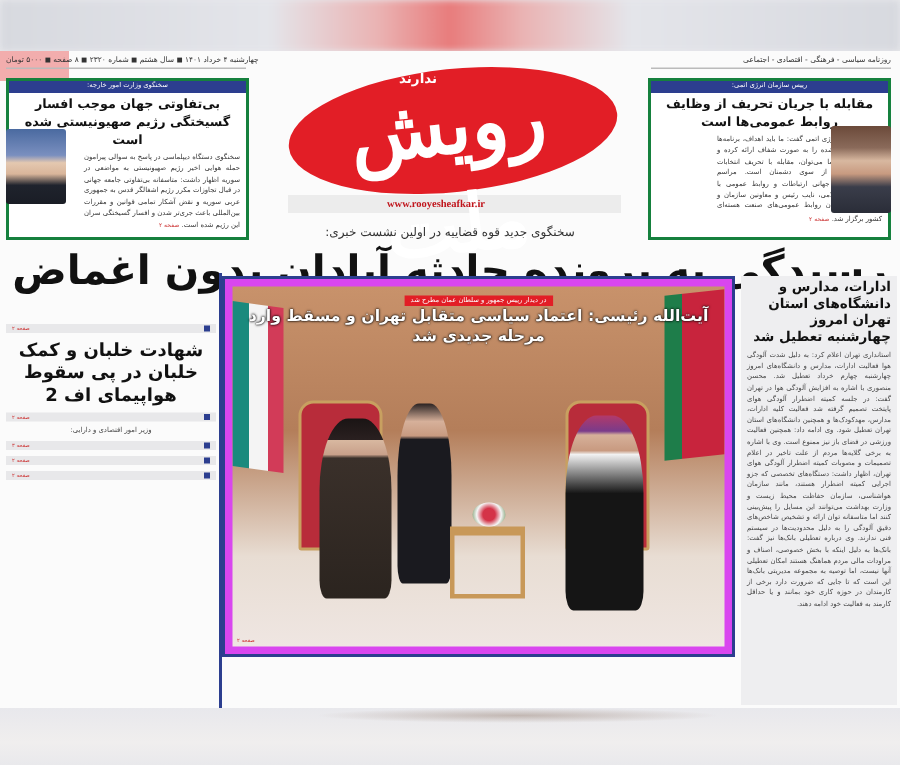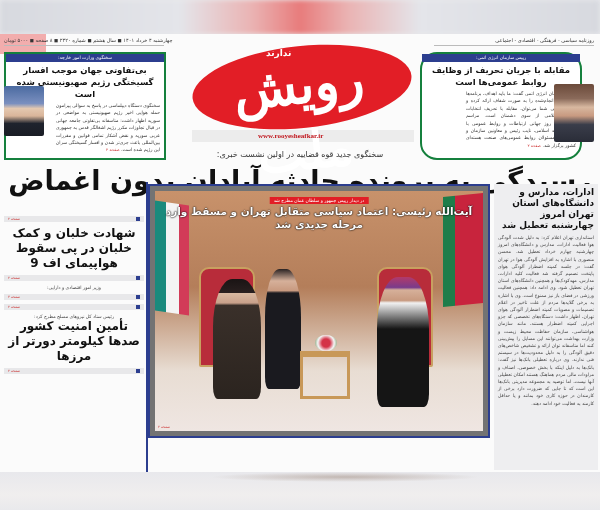--- a/index.html
+++ b/index.html
@@ -45,21 +45,21 @@
 
   .left-col { position: absolute; left: 4px; top: 178px; width: 140px; }
   .lc-item { position: relative; }
   .lc-rule { height: 6px; background: #e8e8ea; position: relative; margin: 4px 0; }
   .lc-rule .src { position: absolute; left: 4px; top: 0; font-size: 3.5px; color: #c33; line-height: 6px; }
   .lc-rule .sq { position: absolute; right: 4px; top: 1px; width: 4px; height: 4px; background: #2c3e8f; }
   .lc-kick { font-size: 4.6px; text-align: center; color: #444; }
   .lc-title { font-size: 12px; font-weight: 900; text-align: center; line-height: 15px; color: #111; }
   .col-divider { position: absolute; left: 146px; top: 182px; width: 2px; height: 290px; background: #2c3e8f; }
 
-  .main-photo { position: absolute; left: 148px; top: 183px; width: 342px; height: 254px; border: 2px solid #2c3e8f; background: #737373; padding: 5px; }
+  .main-photo { position: absolute; left: 148px; top: 183px; width: 342px; height: 254px; border: 2px solid #2c3e8f; background: #d946ef; padding: 5px; }
   .main-photo .inner { position: relative; width: 100%; height: 100%;
     background: linear-gradient(180deg, #c8926b 0%, #b47e5a 40%, #e8ddd3 75%, #efe6e2 100%); overflow: hidden; }
   .cap-tag { position: absolute; top: 6px; left: 50%; transform: translateX(-50%); background: #e21e26; color: #fff; font-size: 4.5px;
     padding: 1px 4px; white-space: nowrap; }
   .cap-title { position: absolute; top: 14px; left: 0; width: 100%; text-align: center; font-size: 10.5px; font-weight: bold; color: #fff;
     line-height: 13px; text-shadow: 0 0 2px #000, 0 0 1px #000; }
   .flag-ir { position: absolute; left: 0; top: 12px; width: 34px; height: 110px;
     background: linear-gradient(90deg, #1a8a7d 0%, #1a8a7d 33%, #f4f4f4 33%, #f4f4f4 70%, #d23b58 70%); transform: skewY(8deg); }
   .flag-om { position: absolute; right: 0; top: 4px; width: 40px; height: 110px;
     background: linear-gradient(90deg, #1e7d4a 0%, #1e7d4a 30%, #c8243d 30%); transform: skewY(-6deg); }
@@ -90,21 +90,21 @@
     <div class="title">بی‌تفاوتی جهان موجب افسار گسیختگی رژیم صهیونیستی شده است</div>
     <div style="display:flex;flex-direction:row;">
       <div class="body" style="width:112px;">
         <span>سخنگوی دستگاه دیپلماسی در پاسخ به سوالی پیرامون حمله هوایی اخیر رژیم صهیونیستی به مواضعی در سوریه اظهار داشت: متاسفانه بی‌تفاوتی جامعه جهانی در قبال تجاوزات مکرر رژیم اشغالگر قدس به جمهوری عربی سوریه و نقض آشکار تمامی قوانین و مقررات بین‌المللی باعث جری‌تر شدن و افسار گسیختگی سران این رژیم شده است.</span>
         <span class="more">صفحه ۲</span>
       </div>
     </div>
   </div>
   <div class="photo" style="left:4px;top:52px;width:40px;height:50px;background:linear-gradient(180deg,#4a6aa0 0%,#7a8fbf 35%,#e4c8b0 45%,#d9b59a 60%,#1f232d 75%,#1a1d25 100%);"></div>
 
-  <div class="side-box" style="right:18px;border-radius:17px;">
+  <div class="side-box" style="right:6px;">
     <div class="bar">رییس سازمان انرژی اتمی:</div>
     <div class="title">مقابله با جریان تحریف از وظایف روابط عمومی‌ها است</div>
     <div style="display:flex;flex-direction:row;">
       <div class="body" style="width:118px;">
         <span>رییس سازمان انرژی اتمی گفت: ما باید اهداف، برنامه‌ها و اقدامات انجام‌شده را به صورت شفاف ارائه کرده و وظیفه اصلی شما می‌توان، مقابله با تحریف انتخابات انقلاب اسلامی از سوی دشمنان است. مراسم گرامیداشت روز جهانی ارتباطات و روابط عمومی با حضور محمد اسلامی، نایب رئیس و معاونین سازمان و جمعی از مسئولان روابط عمومی‌های صنعت هسته‌ای کشور برگزار شد.</span>
         <span class="more">صفحه ۲</span>
       </div>
     </div>
   </div>
   <div class="photo" style="right:6px;top:50px;width:40px;height:58px;background:linear-gradient(180deg,#6b4a3a 0%,#8a6a5a 25%,#d8b8a0 40%,#c89a80 55%,#3a3d4a 70%,#2a2d38 100%);"></div>
@@ -119,41 +119,37 @@
 
   <div class="kicker">سخنگوی جدید قوه قضاییه در اولین نشست خبری:</div>
   <div class="headline">رسیدگی به پرونده حادثه آبادان بدون اغماض است</div>
 
   <div class="left-col">
     <div class="lc-rule">
         <span class="src">صفحه ۲</span>
         <span class="sq"></span>
       </div>
     <div class="lc-item">
-      <div class="lc-title">شهادت خلبان و کمک خلبان در پی سقوط هواپیمای اف 9</div>
+      <div class="lc-title">شهادت خلبان و کمک خلبان در پی سقوط هواپیمای اف 2</div>
     </div>
     <div class="lc-rule">
         <span class="src">صفحه ۲</span>
         <span class="sq"></span>
       </div>
     <div class="lc-item">
       <div class="lc-kick">وزیر امور اقتصادی و دارایی:</div>
     </div>
     <div class="lc-rule">
         <span class="src">صفحه ۳</span>
         <span class="sq"></span>
       </div>
     <div class="lc-rule">
         <span class="src">صفحه ۲</span>
         <span class="sq"></span>
       </div>
-    <div class="lc-item">
-      <div class="lc-kick">رئیس ستاد کل نیروهای مسلح مطرح کرد:</div>
-      <div class="lc-title">تأمین امنیت کشور صدها کیلومتر دورتر از مرزها</div>
-    </div>
     <div class="lc-rule">
         <span class="src">صفحه ۲</span>
         <span class="sq"></span>
       </div>
   </div>
   <div class="col-divider" style="top:148px;height:290px;"></div>
 
   <div class="main-photo" style="top:150px;">
     <div class="inner">
       <div class="flag-ir"></div>

